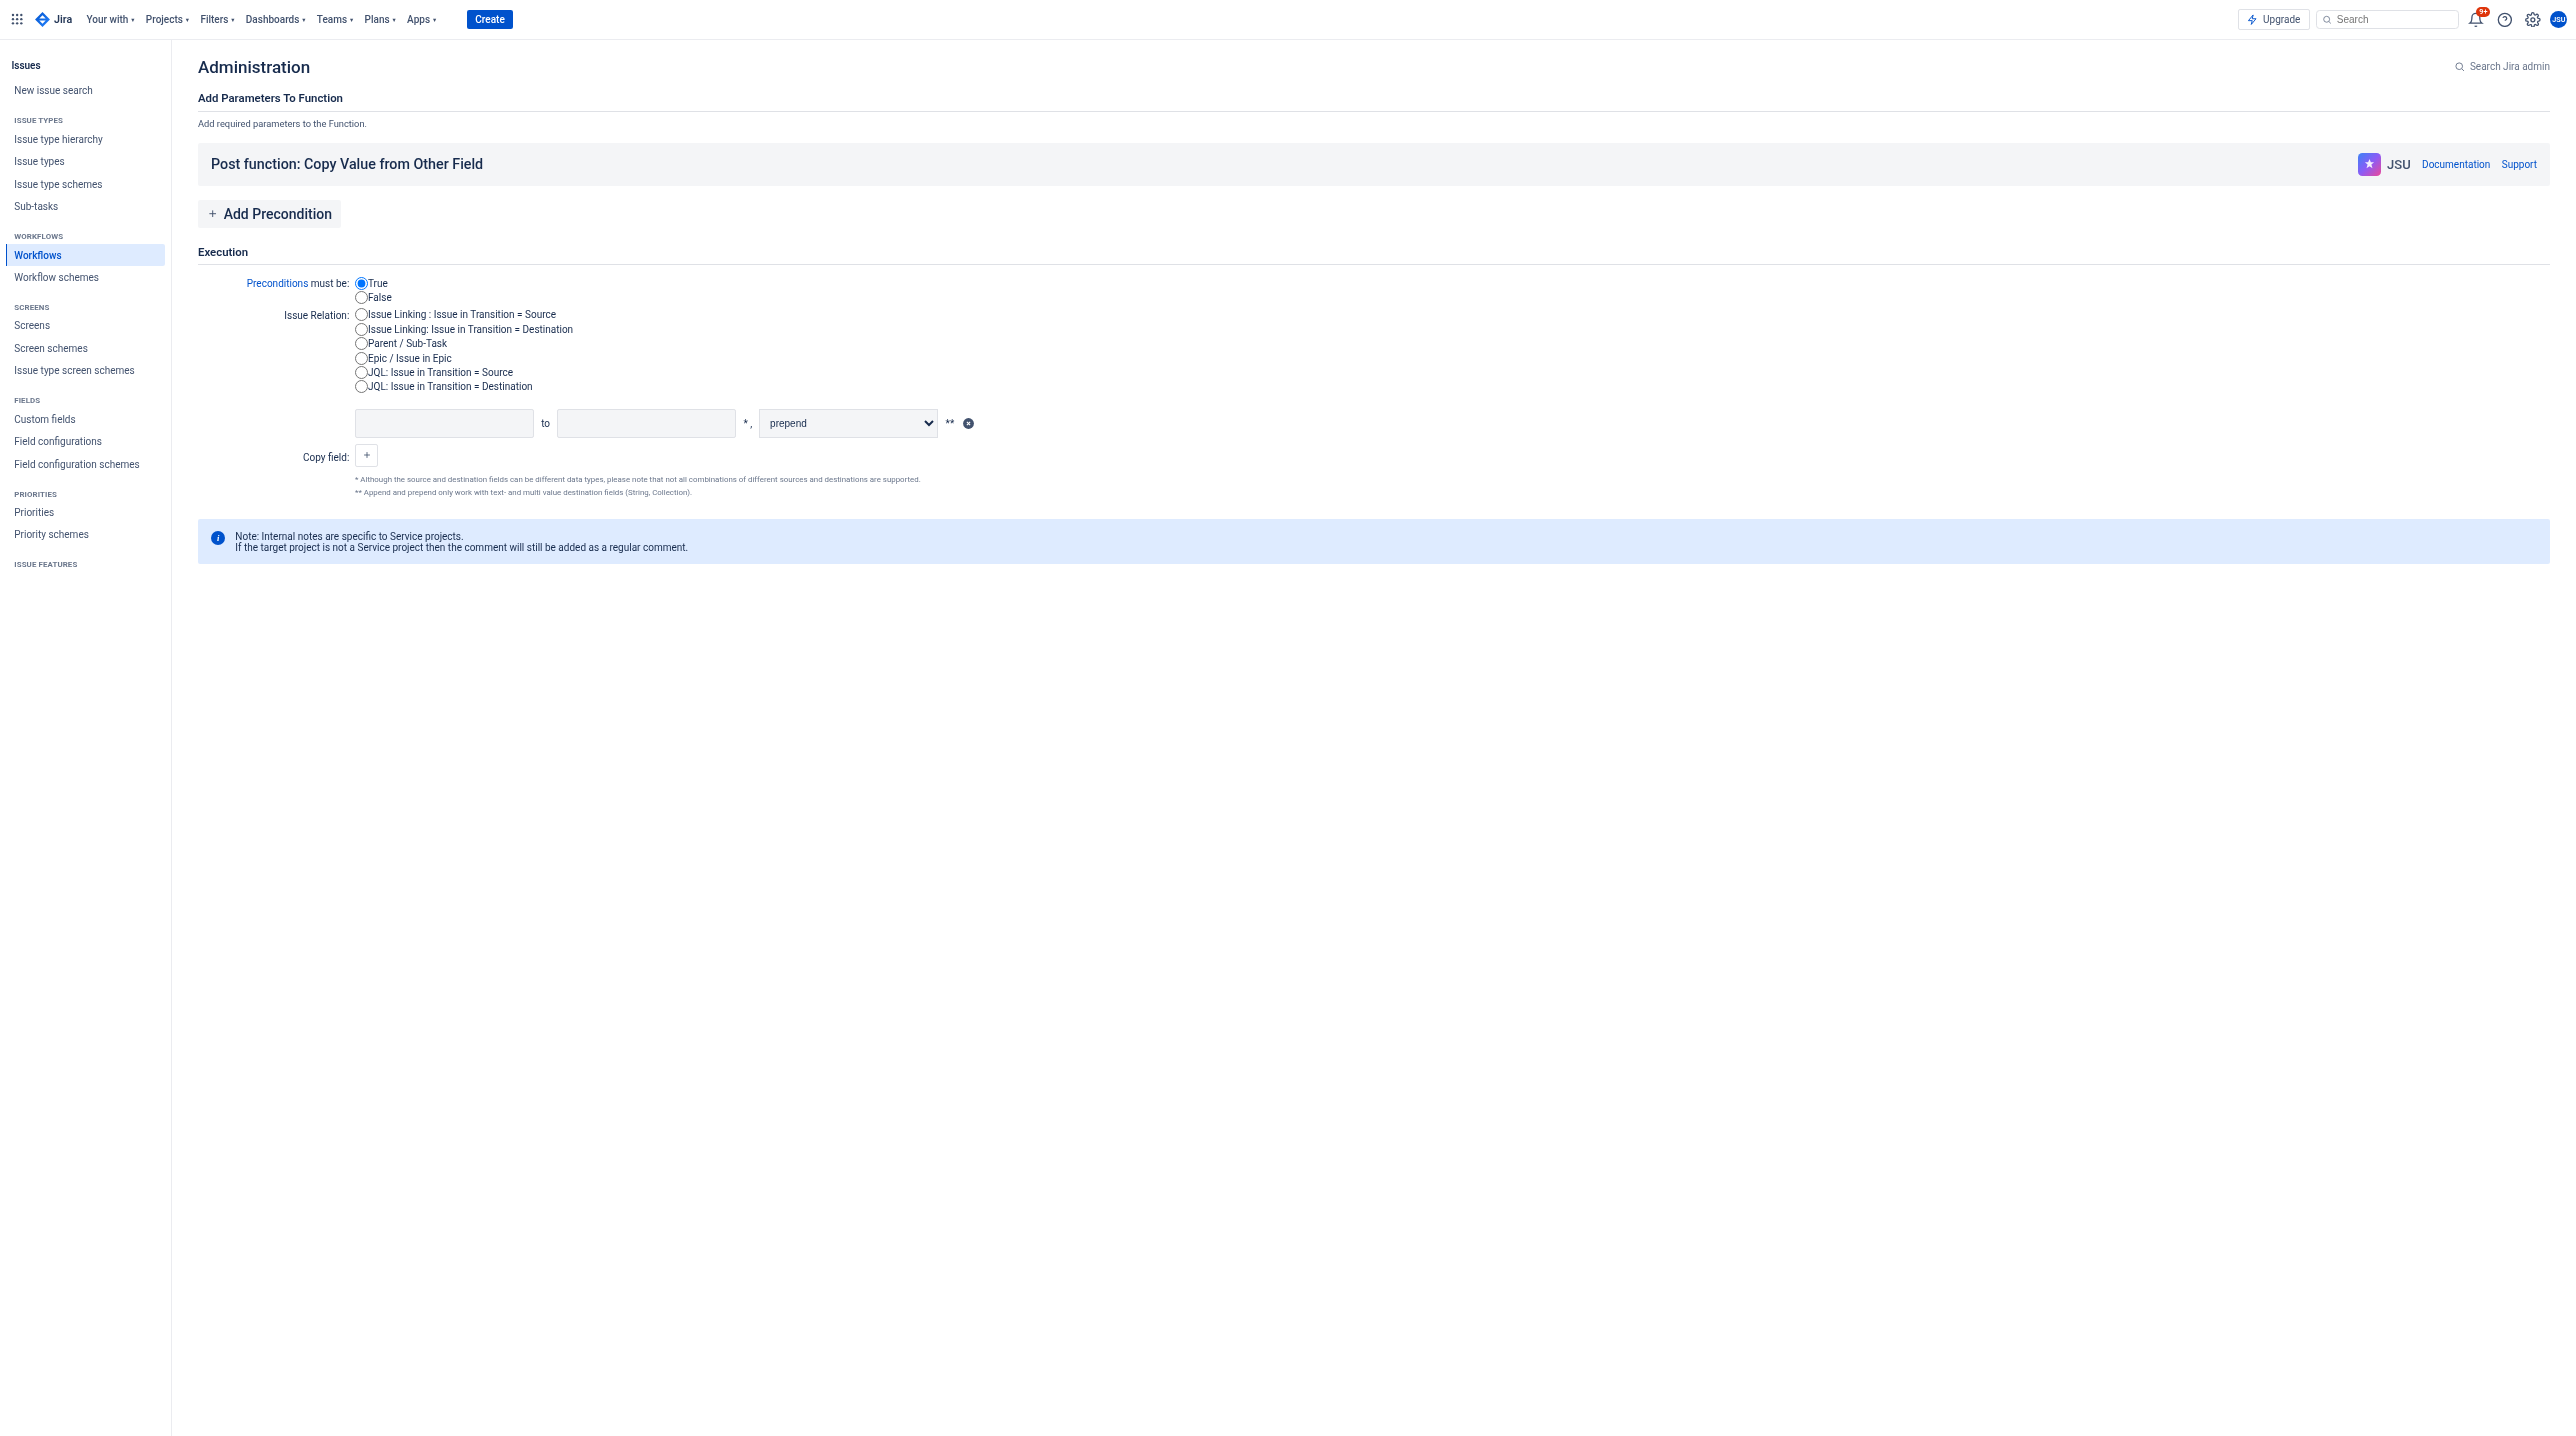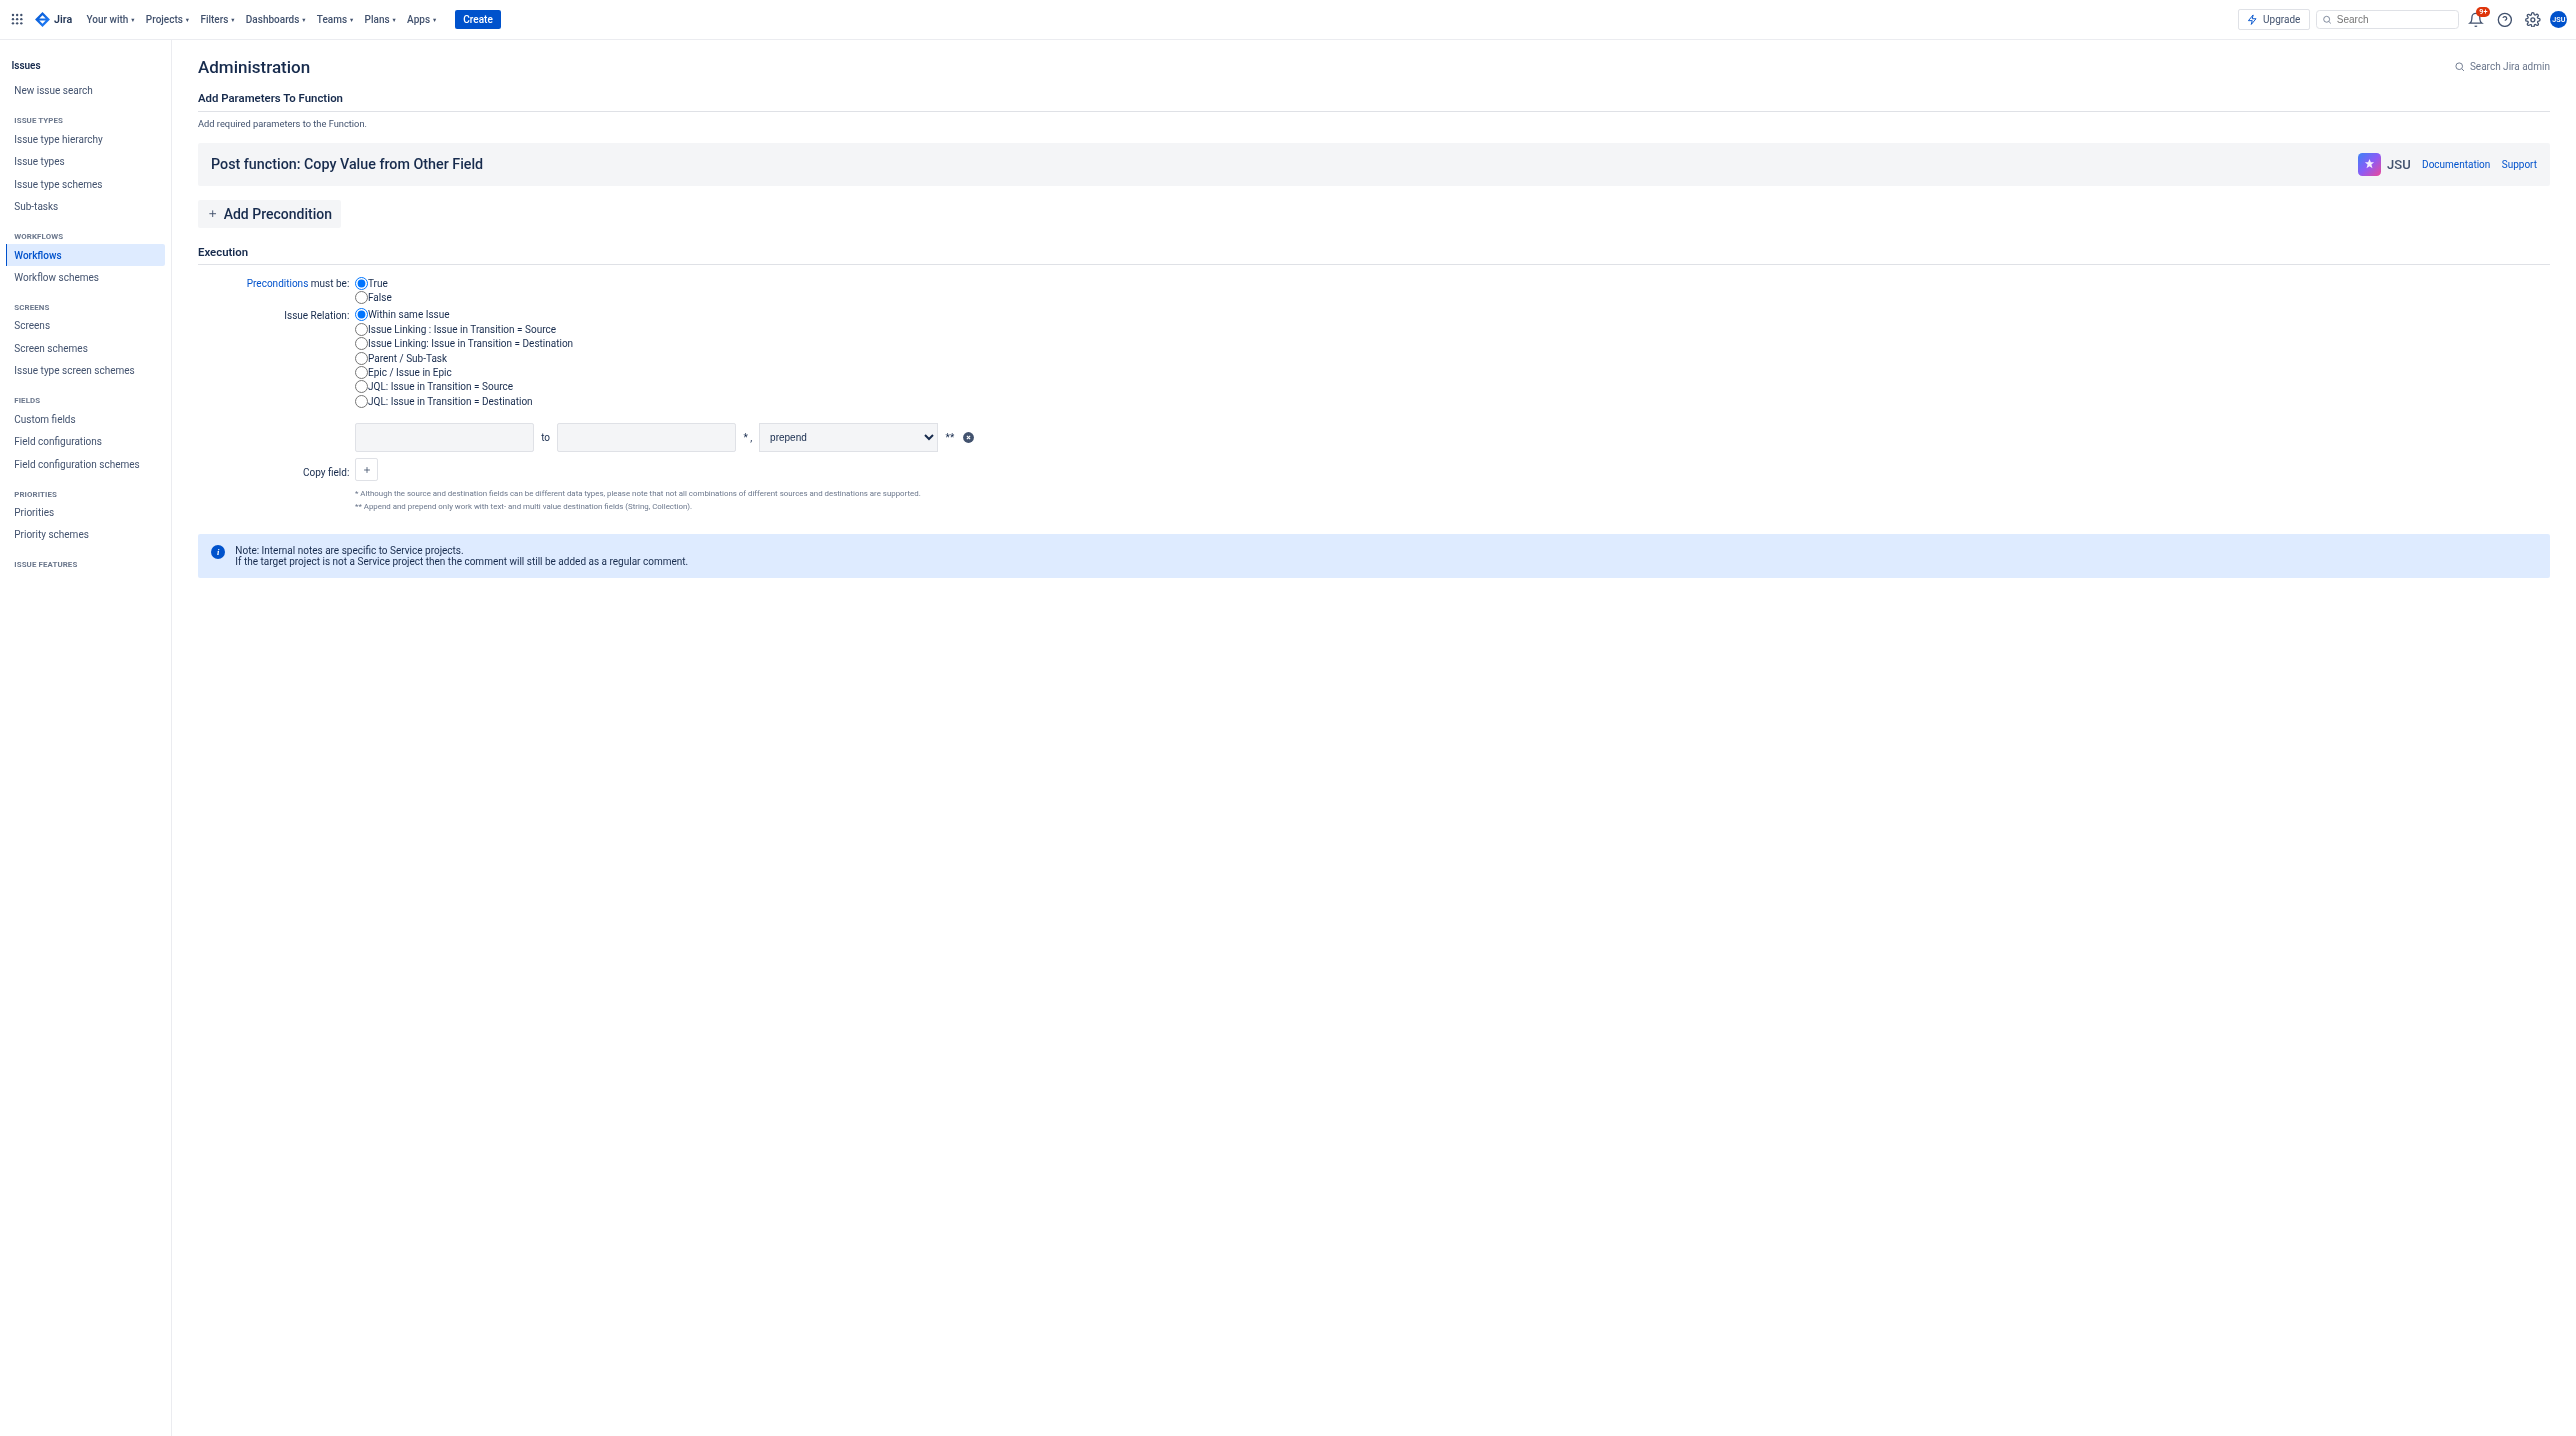--- a/index.html
+++ b/index.html
@@ -7,21 +7,21 @@
 
 
 .topnav { height: 40px; display: flex; align-items: center; padding: 0 8.6px; border-bottom: 0.7px solid #ebecf0; justify-content: space-between; }
 .topnav-left { display: flex; align-items: center; gap: 2.9px; }
 .topnav-right { display: flex; align-items: center; gap: 5.7px; }
 .app-switcher { width: 17px; height: 17px; display: flex; align-items: center; justify-content: center; cursor: pointer; color: #42526E; }
 .jira-logo { display: flex; align-items: center; gap: 2.9px; margin: 0 5.7px; cursor: pointer; }
 .jira-logo svg { width: 17px; height: 17px; }
 .jira-logo span { font-weight: 600; color: #253858; font-size: 10.7px; }
 .nav-item { padding: 2.9px 5.7px; cursor: pointer; color: #42526E; font-weight: 500; display: flex; align-items: center; gap: 2.9px; border-radius: 2.1px; }
-.create-btn { background: #0052CC; color: #fff; padding: 4.3px 8.6px; border-radius: 2.1px; font-weight: 500; cursor: pointer; margin-left: 10px; }
+.create-btn { background: #0052CC; color: #fff; padding: 4.3px 8.6px; border-radius: 2.1px; font-weight: 500; cursor: pointer; margin-left: 22px; }
 .upgrade-btn { border: 0.7px solid #dfe1e6; padding: 4.3px 8.6px; border-radius: 2.1px; color: #42526E; font-weight: 400; cursor: pointer; display: flex; align-items: center; gap: 4.3px; }
 .search-box { display: flex; align-items: center; border: 0.7px solid #dfe1e6; border-radius: 3.6px; padding: 2.9px 5.7px; width: 143px; gap: 4.3px; }
 .search-box input { border: none; outline: none; width: 100%; font-size: 10px; }
 .icon-btn { width: 23px; height: 23px; display: flex; align-items: center; justify-content: center; cursor: pointer; color: #42526E; border-radius: 50%; position: relative; }
 .notif-badge { position: absolute; top: -1.4px; right: -2.9px; background: #DE350B; color: #fff; font-size: 7.2px; font-weight: 600; padding: 0.7px 2.9px; border-radius: 5.7px; }
 .avatar { width: 17px; height: 17px; border-radius: 50%; background: #0052CC; color: #fff; display: flex; align-items: center; justify-content: center; font-size: 7.2px; font-weight: 600; cursor: pointer; }
 
 
 .layout { display: flex; height: calc(100vh - 40px); }
 .sidebar { width: 172px; border-right: 0.7px solid #ebecf0; padding: 14.3px 5.7px; overflow-y: auto; flex-shrink: 0; }
@@ -255,24 +255,20 @@
             <span>False</span>
           </label>
         </div>
     </div>
 
     
     <div class="form-row">
       <div class="form-label">Issue Relation:</div>
       <div class="form-content" id="relation-radios">
           <label class="radio-row">
-            <input type="radio" name="issue-relation" checked="" style="">
-            <span>Within same Issue</span>
-          </label>
-          <label class="radio-row">
             <input type="radio" name="issue-relation" style="">
             <span>Issue Linking : Issue in Transition = Source</span>
           </label>
           <label class="radio-row">
             <input type="radio" name="issue-relation" style="">
             <span>Issue Linking: Issue in Transition = Destination</span>
           </label>
           <label class="radio-row">
             <input type="radio" name="issue-relation" style="">
             <span>Parent / Sub-Task</span>

